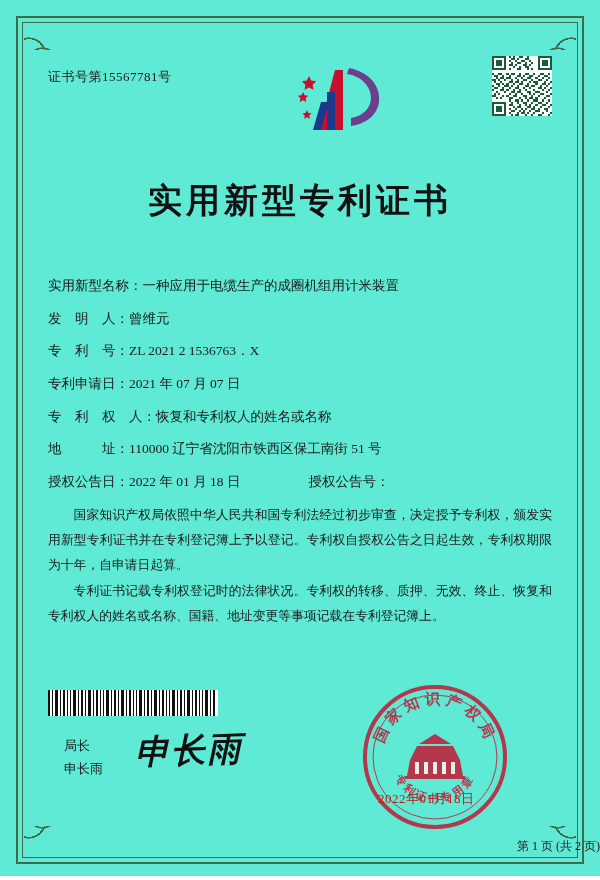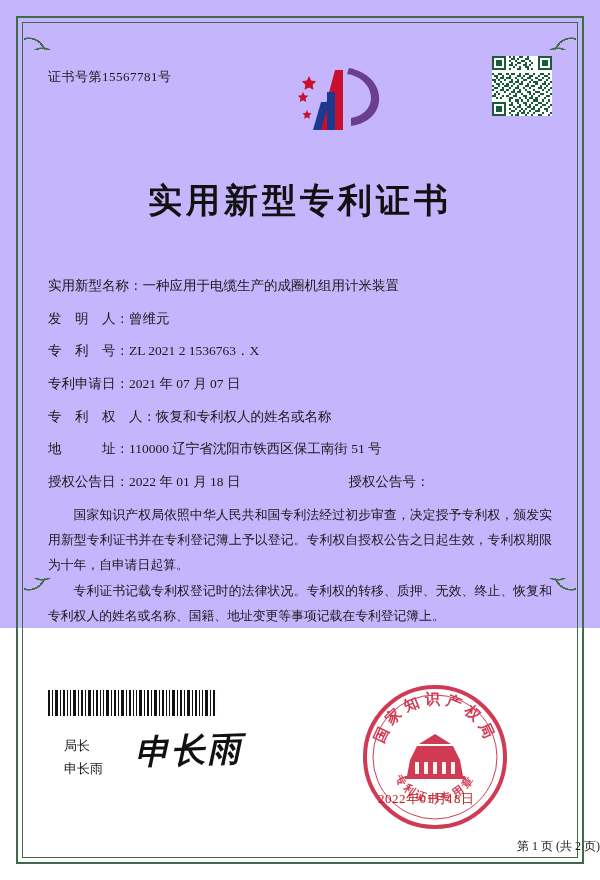--- a/index.html
+++ b/index.html
@@ -11,22 +11,22 @@
     width: 600px;
     height: 880px;
     font-family: "Liberation Serif", serif;
     color: #1a1a1a;
     overflow: hidden;
   }
 
   .page {
     position: relative;
     width: 600px;
-    height: 628px;
-    background: #c4b5fd;
+    height: 876px;
+    background: #5eead4;
   }
 
   
   .frame-outer {
     position: absolute;
     left: 16px;
     top: 16px;
     width: 568px;
     height: 848px;
     border: 2px solid #3f6b45;
@@ -123,21 +123,21 @@
     flex: none;
   }
   .field .v {
     white-space: pre;
   }
   .field.double {
     display: flex;
     justify-content: flex-start;
   }
   .field .second {
-    margin-left: 108px;
+    margin-left: 68px;
     display: flex;
     align-items: baseline;
   }
 
   .paras {
     margin-top: 4px;
     font-size: 12.8px;
     line-height: 1.95;
     text-align: justify;
     color: #1a1a1a;

